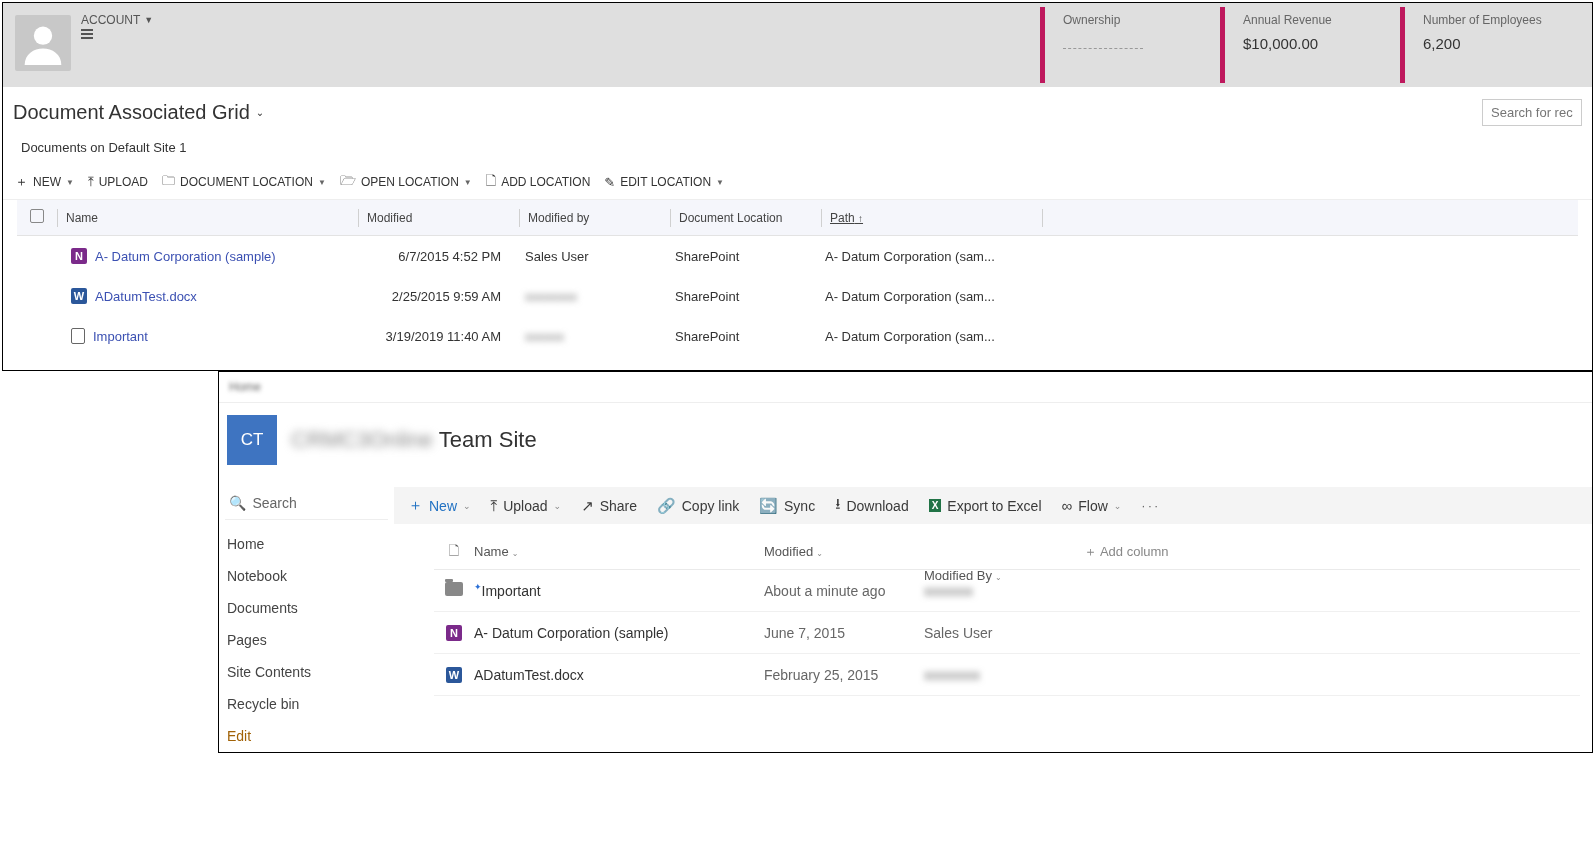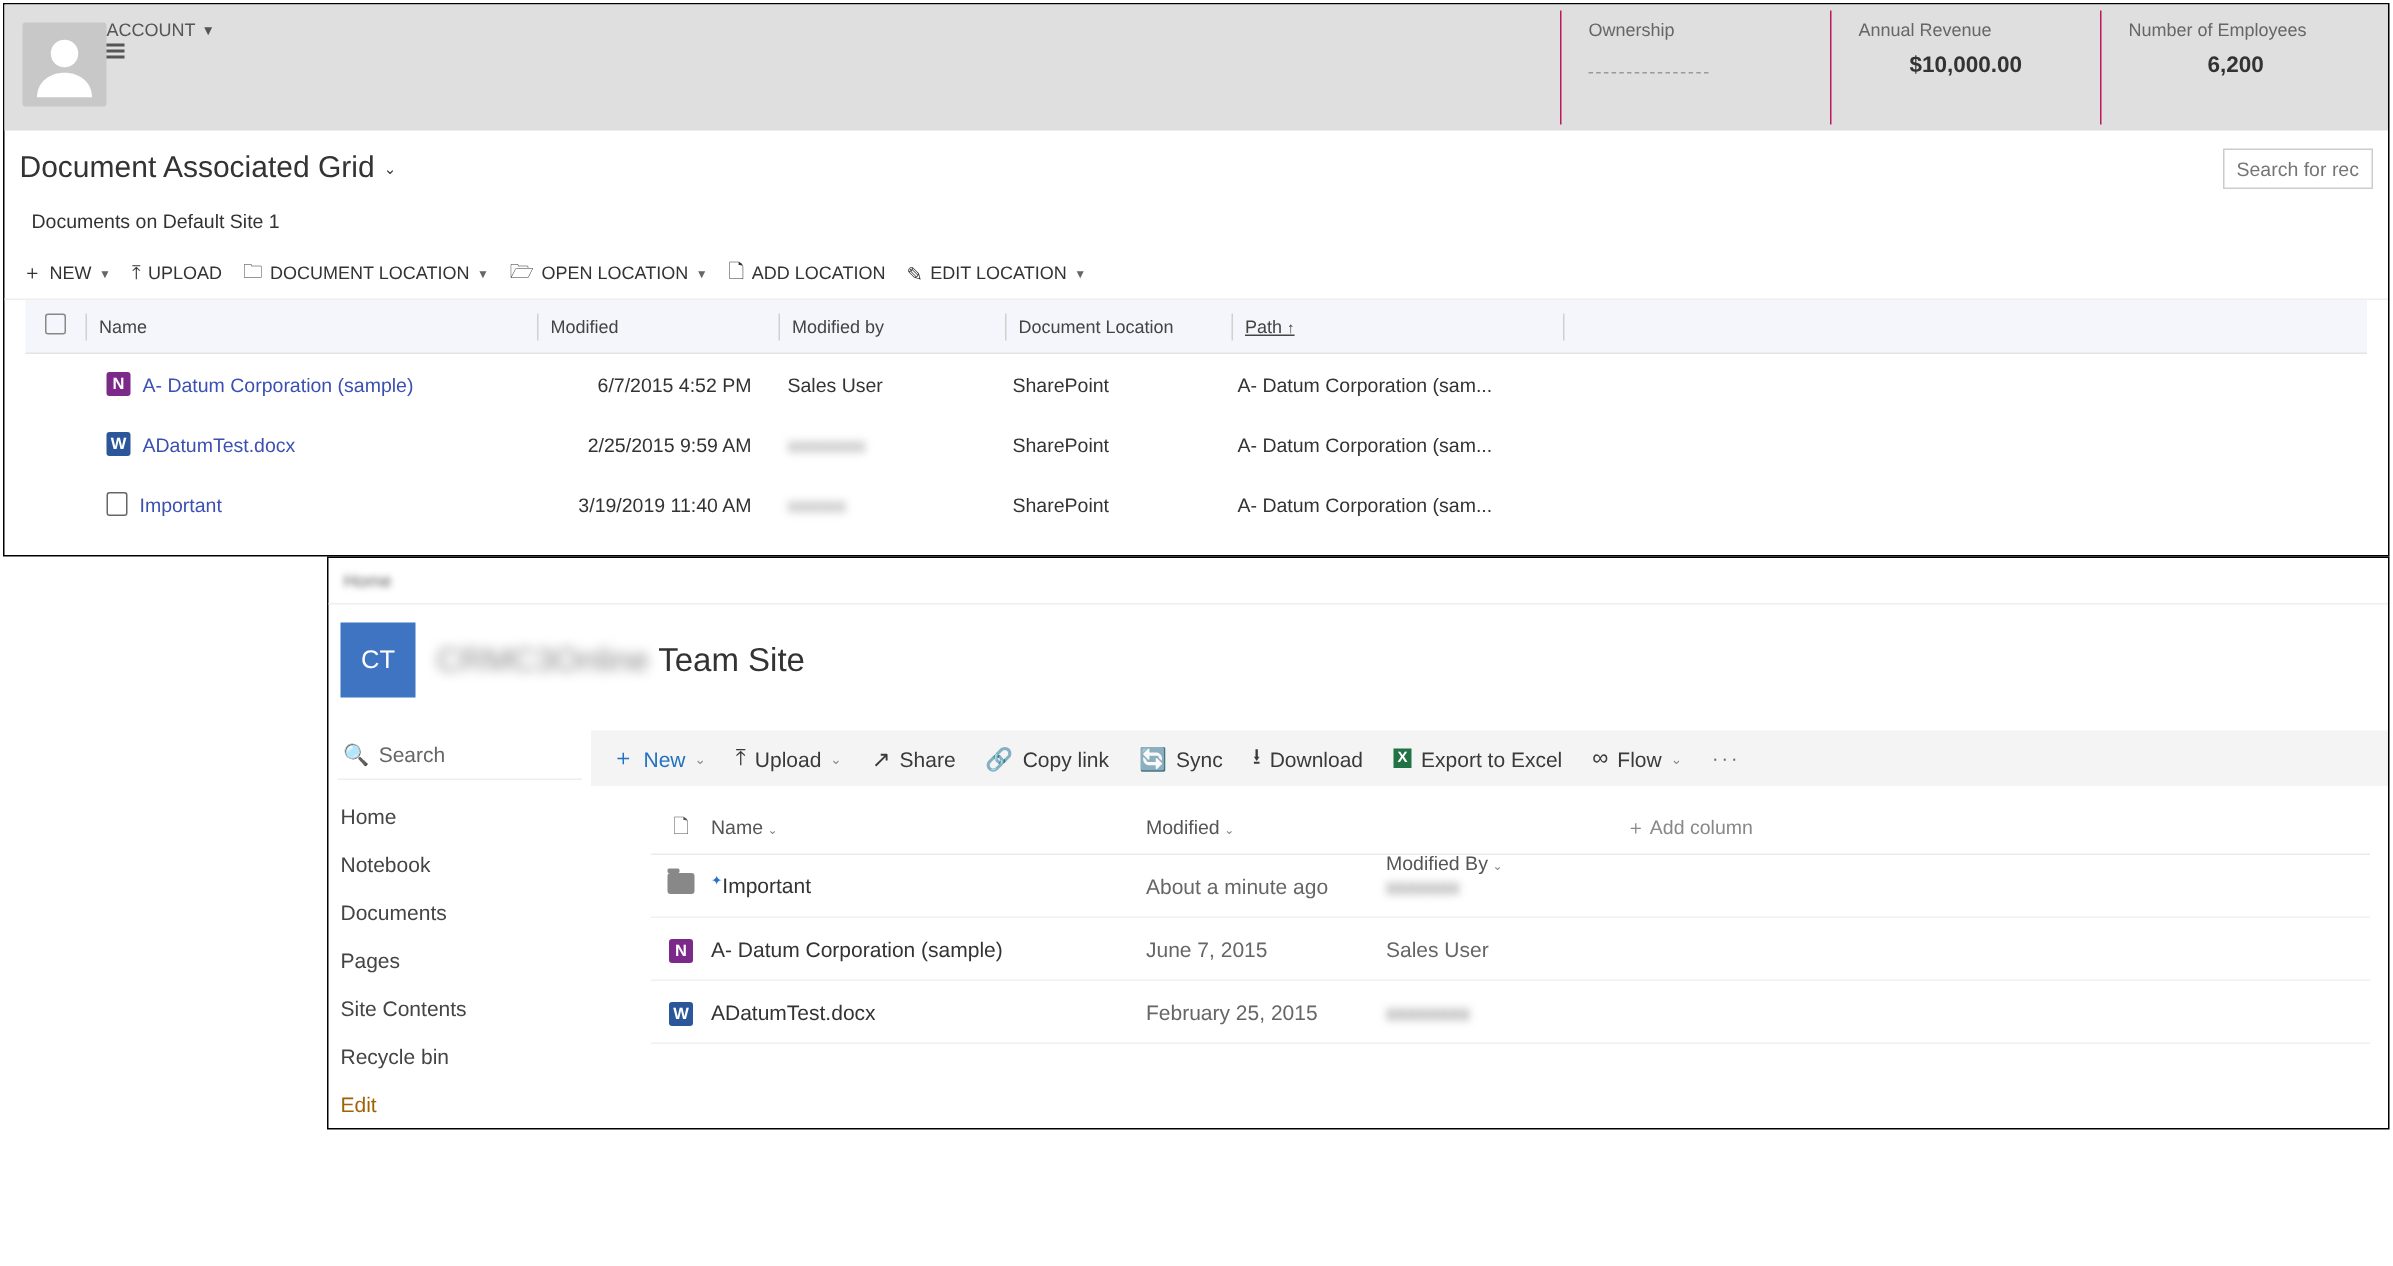--- a/index.html
+++ b/index.html
@@ -3,28 +3,28 @@
 <meta charset="utf-8">
 <style>
 * { box-sizing: border-box; margin: 0; padding: 0; }
 body { font-family: "Segoe UI", Tahoma, sans-serif; background: #fff; font-size: 13px; color: #333; }
 
 
 .crm-frame { border: 1.5px solid #000; margin: 2px; }
 .crm-header { background: #dfdfdf; display: flex; align-items: stretch; min-height: 84px; padding: 4px 12px 4px 12px; }
 .crm-av { width: 56px; height: 56px; background: #c8c8c8; margin-top: 8px; display:flex; align-items:center; justify-content:center; border-radius:2px;}
 .crm-av svg { width: 44px; height: 44px; fill: #fff; }
-.crm-title-block { flex: 1; }
+.crm-title-block { margin-left: 10px; flex: 1; }
 .crm-acct-line { font-size: 12px; color: #555; padding-top: 6px; display:flex; align-items:center; gap:4px;}
 .crm-acct-caret { font-size: 9px; }
 .crm-rec-name { font-size: 24px; font-weight: 300; color: #333; display:flex; align-items:center; gap:8px;}
 .crm-stats { display: flex; }
-.crm-stat { padding: 6px 18px; border-left: 1px solid #be185d; min-width: 180px;}
+.crm-stat { padding: 6px 18px; border-left: 5px solid #be185d; min-width: 180px;}
 .crm-stat-label { font-size: 12px; color: #666; margin-bottom: 8px;}
-.crm-stat-val { font-size: 15px; color: #333; font-weight:700;text-align:center;}
+.crm-stat-val { font-size: 15px; color: #333; font-weight:400;}
 .crm-stat-dashed { border-bottom: 1px dashed #999; width: 80px; height: 14px; }
 
 .crm-subheader { padding: 12px 10px 4px 10px; display:flex; justify-content:space-between; align-items:center;}
 .crm-subtitle { font-size: 20px; font-weight: 300; color: #333; display:flex; align-items:center; gap:6px;}
 .crm-search { border:1px solid #ccc; padding:5px 8px; font-size:13px; width:100px; color:#888;}
 
 .crm-site-label { padding: 10px 18px 10px 18px; font-size:13px; color:#333;}
 
 .crm-cmdbar { padding: 6px 12px; display:flex; gap:14px; border-bottom:1px solid #eee;}
 .crm-cmd { display:flex; align-items:center; gap:5px; font-size:12px; color:#333; cursor:pointer;}

